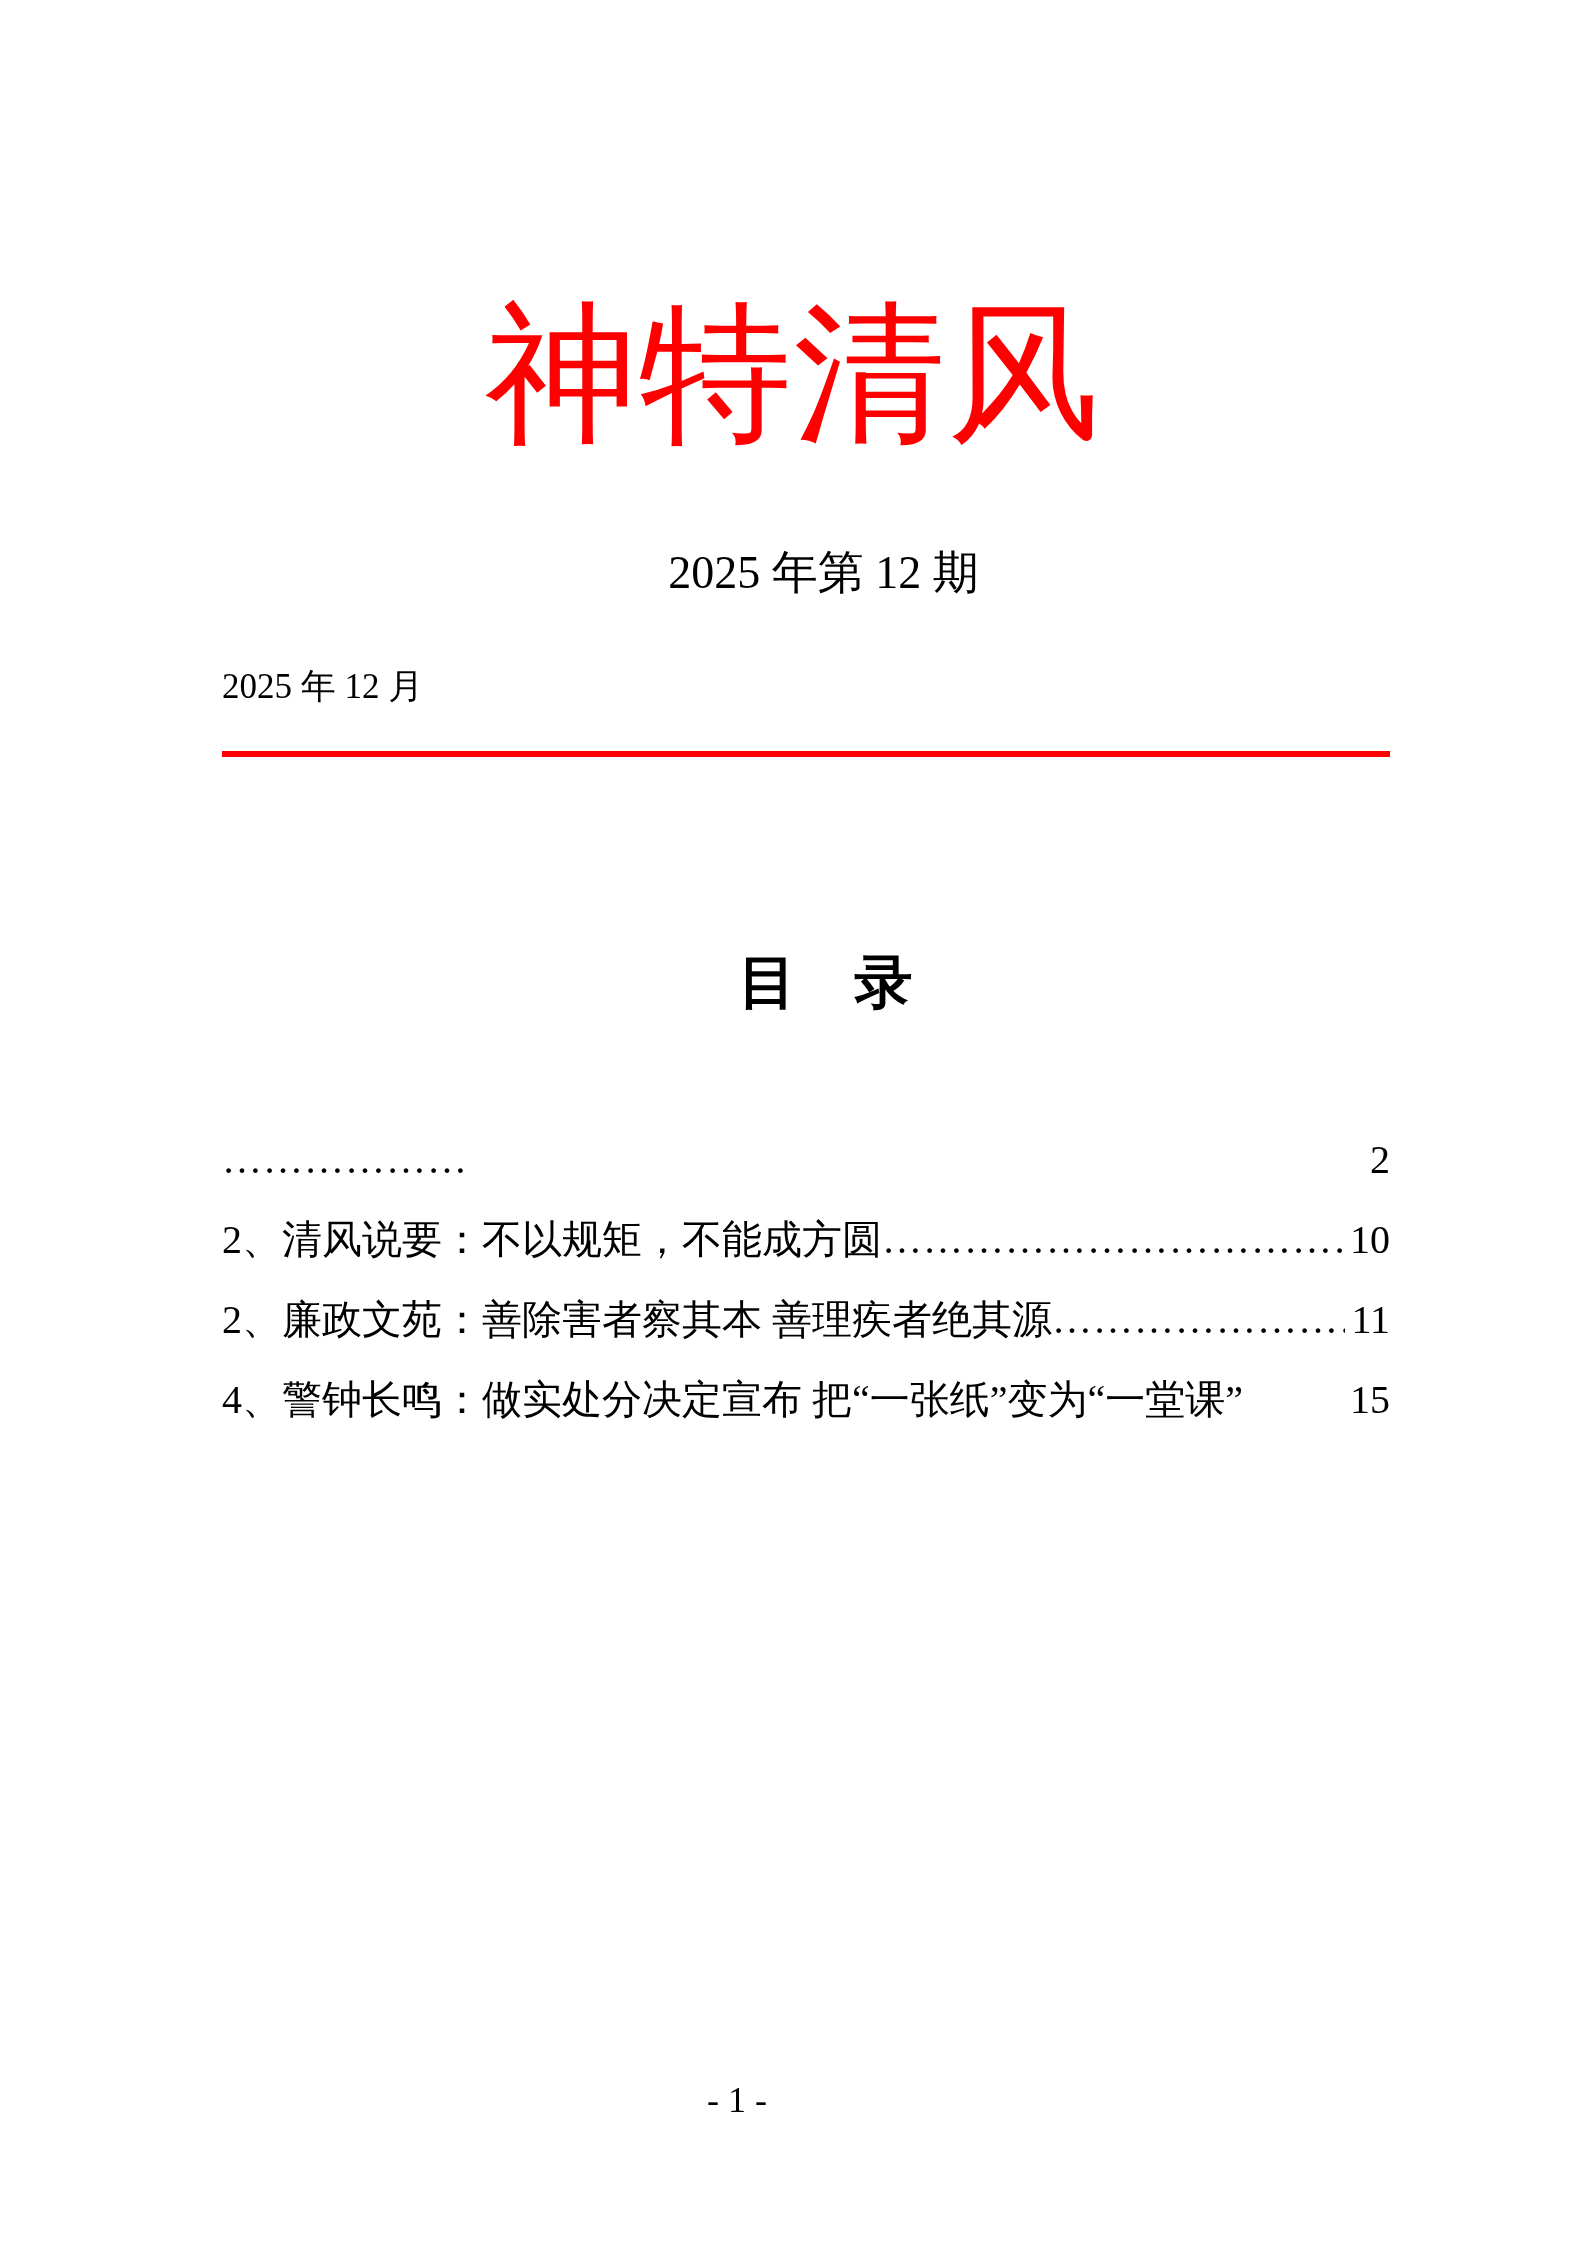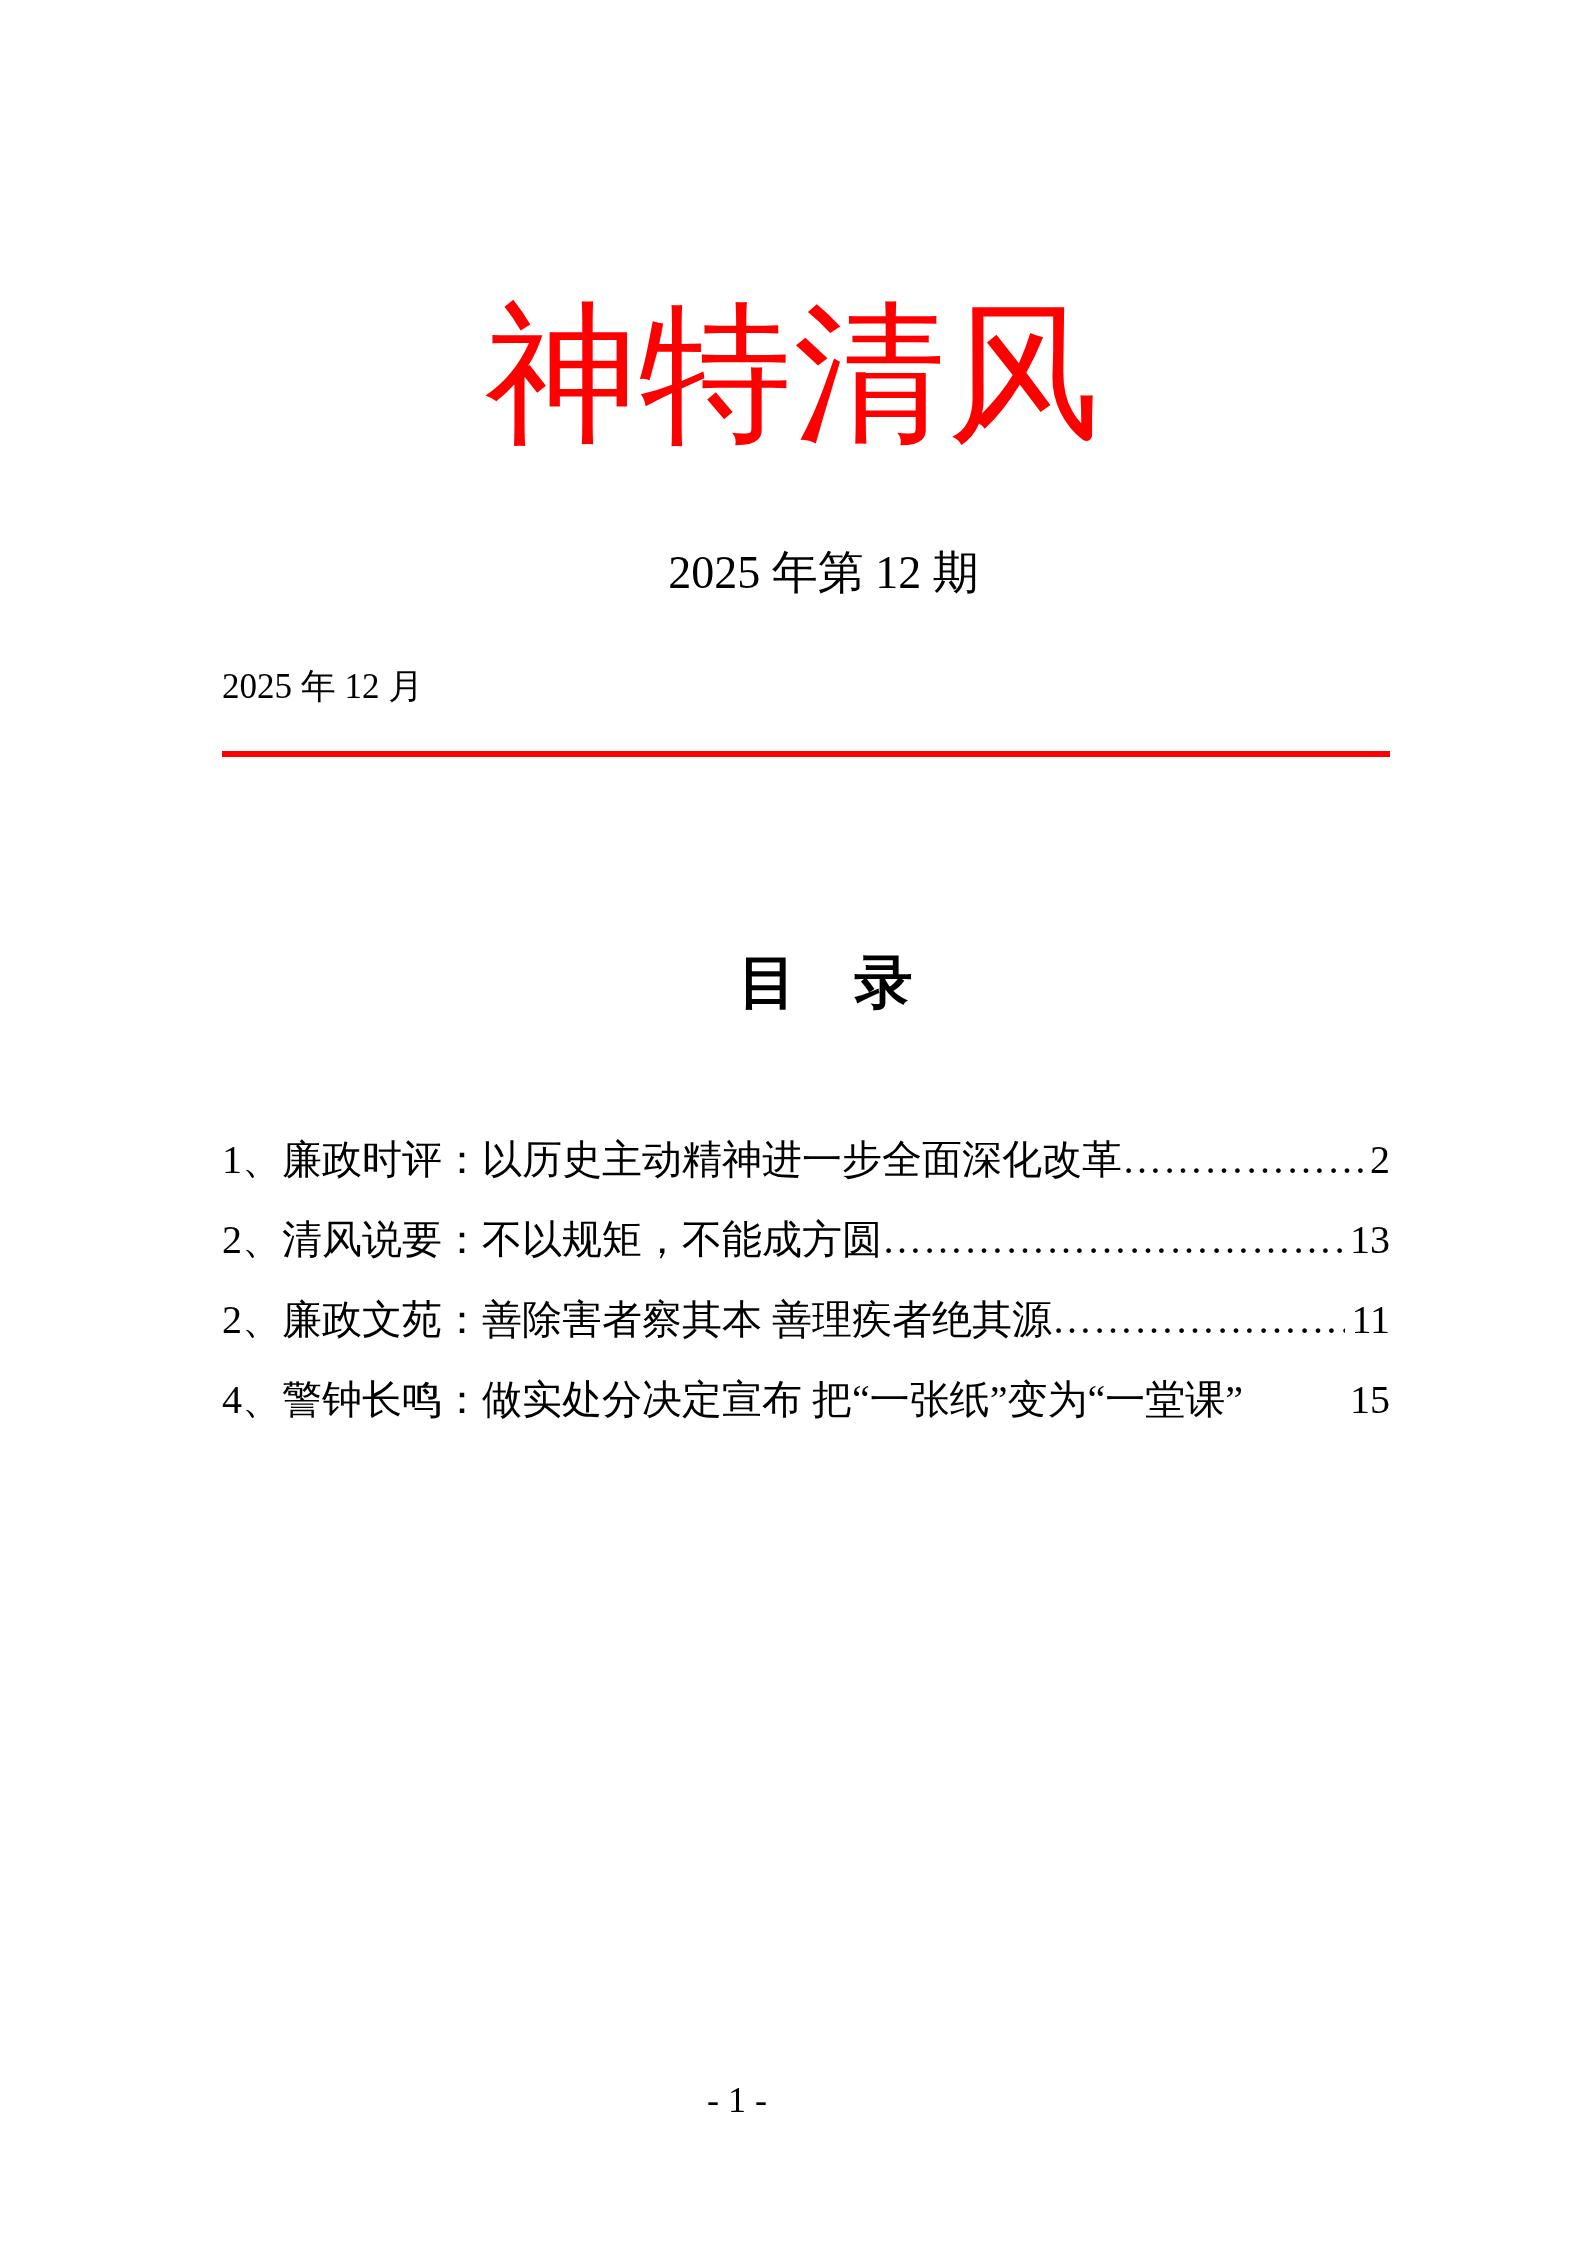--- a/index.html
+++ b/index.html
@@ -117,29 +117,28 @@
     <span>2025 年 12 月</span>
   </div>
 
   <div class="red-rule"></div>
 
   <div class="toc-heading">目　录</div>
 
   <div class="toc-list">
 
     <div class="toc-row">
-      <span class="toc-text">1、廉政时评：以历史主动精神进一步全面深化改革</span>
       <span class="toc-leader">………………</span>
       <span class="toc-page">2</span>
     </div>
 
     <div class="toc-row">
       <span class="toc-text">2、清风说要：不以规矩，不能成方圆</span>
       <span class="toc-leader">…………………………………</span>
-      <span class="toc-page">13</span>
+      <span class="toc-page">10</span>
     </div>
 
     <div class="toc-row">
       <span class="toc-text">2、廉政文苑：善除害者察其本 善理疾者绝其源</span>
       <span class="toc-leader">…………………………</span>
       <span class="toc-page">11</span>
     </div>
 
     <div class="toc-row">
       <span class="toc-text">4、警钟长鸣：做实处分决定宣布 把“一张纸”变为“一堂课”</span>

